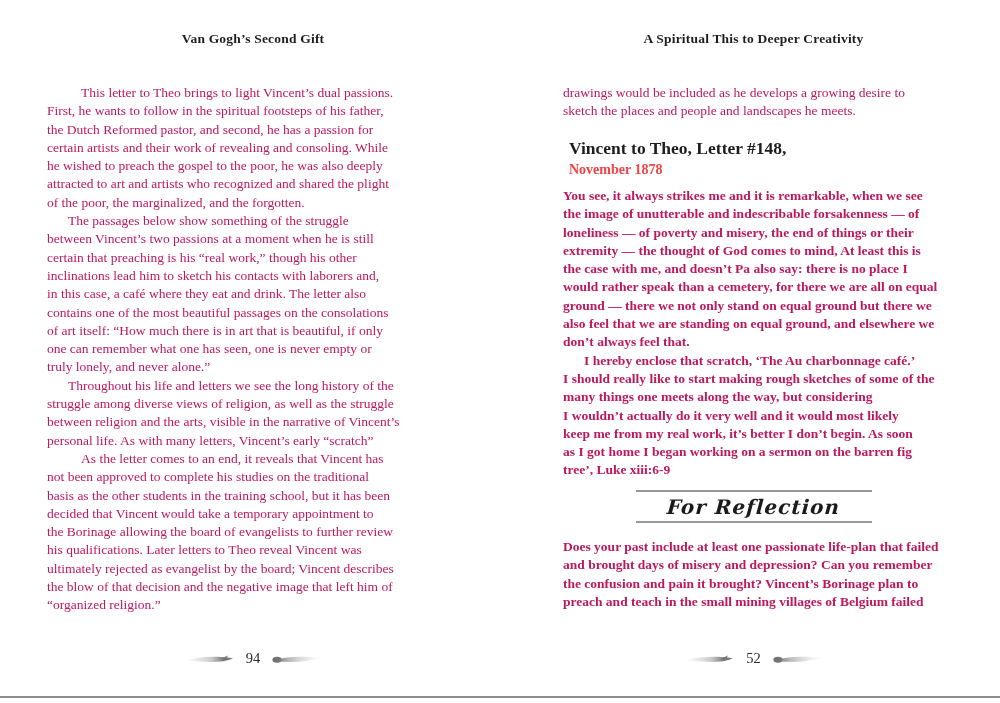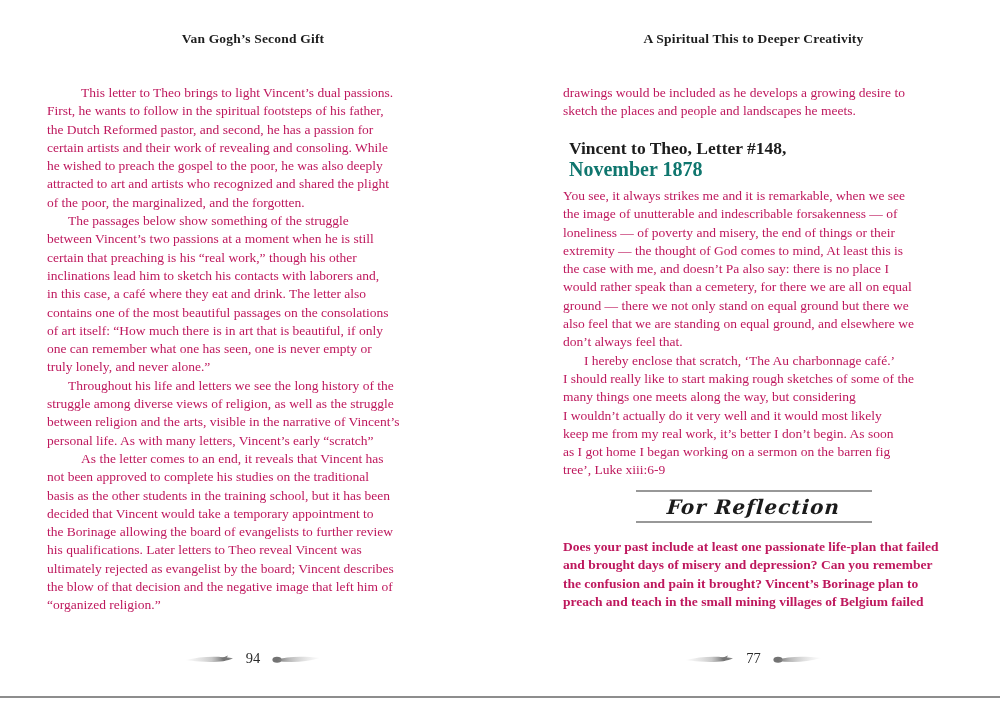--- a/index.html
+++ b/index.html
@@ -51,26 +51,26 @@
   .letter-heading { position: absolute; top: 138px; left: 0; margin-left: 6px; }
   .letter-title {
     margin: 0;
     font-size: 17.5px;
     font-weight: 700;
     color: #1d1d1d;
     line-height: 21px;
   }
   .letter-date {
     margin: 2px 0 0 0;
-    font-size: 20px;
-    font-weight: 700;
-    color: #0f766e;
+    font-size: 14px;
+    font-weight: 700;
+    color: #ef4444;
     line-height: 17px;
   }
-  .letter-body { position: absolute; top: 187px; left: 0; }
+  .letter-body { position: absolute; top: 187px; left: 0; font-weight: bold; }
 
   .reflection-rule-box {
     position: absolute;
     top: 490px;
     left: 73px;
     width: 236px;
     border-top: 2px solid #989898;
     border-bottom: 2px solid #989898;
     height: 29px;
     display: flex;
@@ -230,21 +230,21 @@
           <linearGradient id="fthL2" x1="0" y1="0" x2="1" y2="0">
             <stop offset="0" stop-color="#cfcfcf" stop-opacity="0.12"></stop>
             <stop offset="0.55" stop-color="#ababab" stop-opacity="0.65"></stop>
             <stop offset="0.82" stop-color="#6e6e6e"></stop>
             <stop offset="1" stop-color="#8f8f8f"></stop>
           </linearGradient>
         </defs>
         <path d="M0,7 C14,3.5 30,2.5 47,5.2 C40,8.8 28,9.6 14,8.6 C8,8.2 3,7.6 0,7 Z" fill="url(#fthL2)"></path>
         <path d="M35,5.6 l7,-3.2 l-2.4,4.4 Z" fill="#787878"></path>
       </svg>
-      <span class="pagenum">77</span>
+      <span class="pagenum">52</span>
       <svg class="feather" width="48" height="12" viewBox="0 0 48 12">
         <defs>
           <linearGradient id="fthR2" x1="0" y1="0" x2="1" y2="0">
             <stop offset="0" stop-color="#6e6e6e"></stop>
             <stop offset="0.3" stop-color="#9c9c9c" stop-opacity="0.7"></stop>
             <stop offset="1" stop-color="#d2d2d2" stop-opacity="0.08"></stop>
           </linearGradient>
         </defs>
         <ellipse cx="5" cy="6.8" rx="4.6" ry="3" fill="#737373"></ellipse>
         <path d="M4,6.8 C16,3 32,3 48,5 C34,9.4 18,9.8 4,8 Z" fill="url(#fthR2)"></path>

